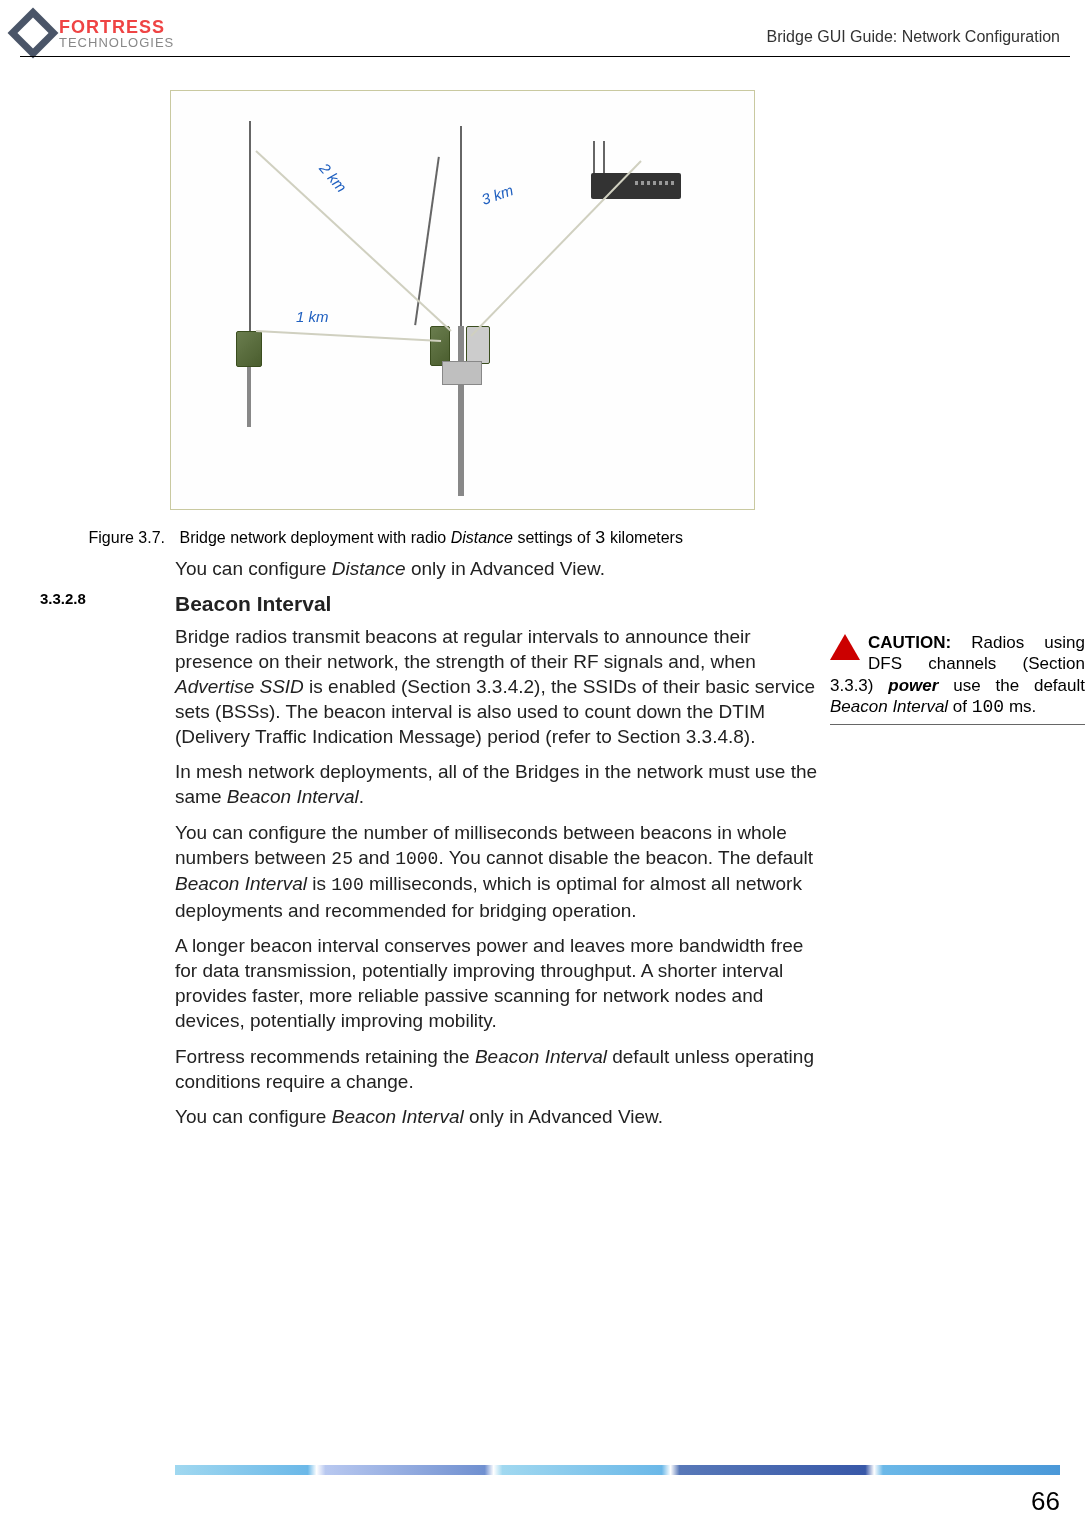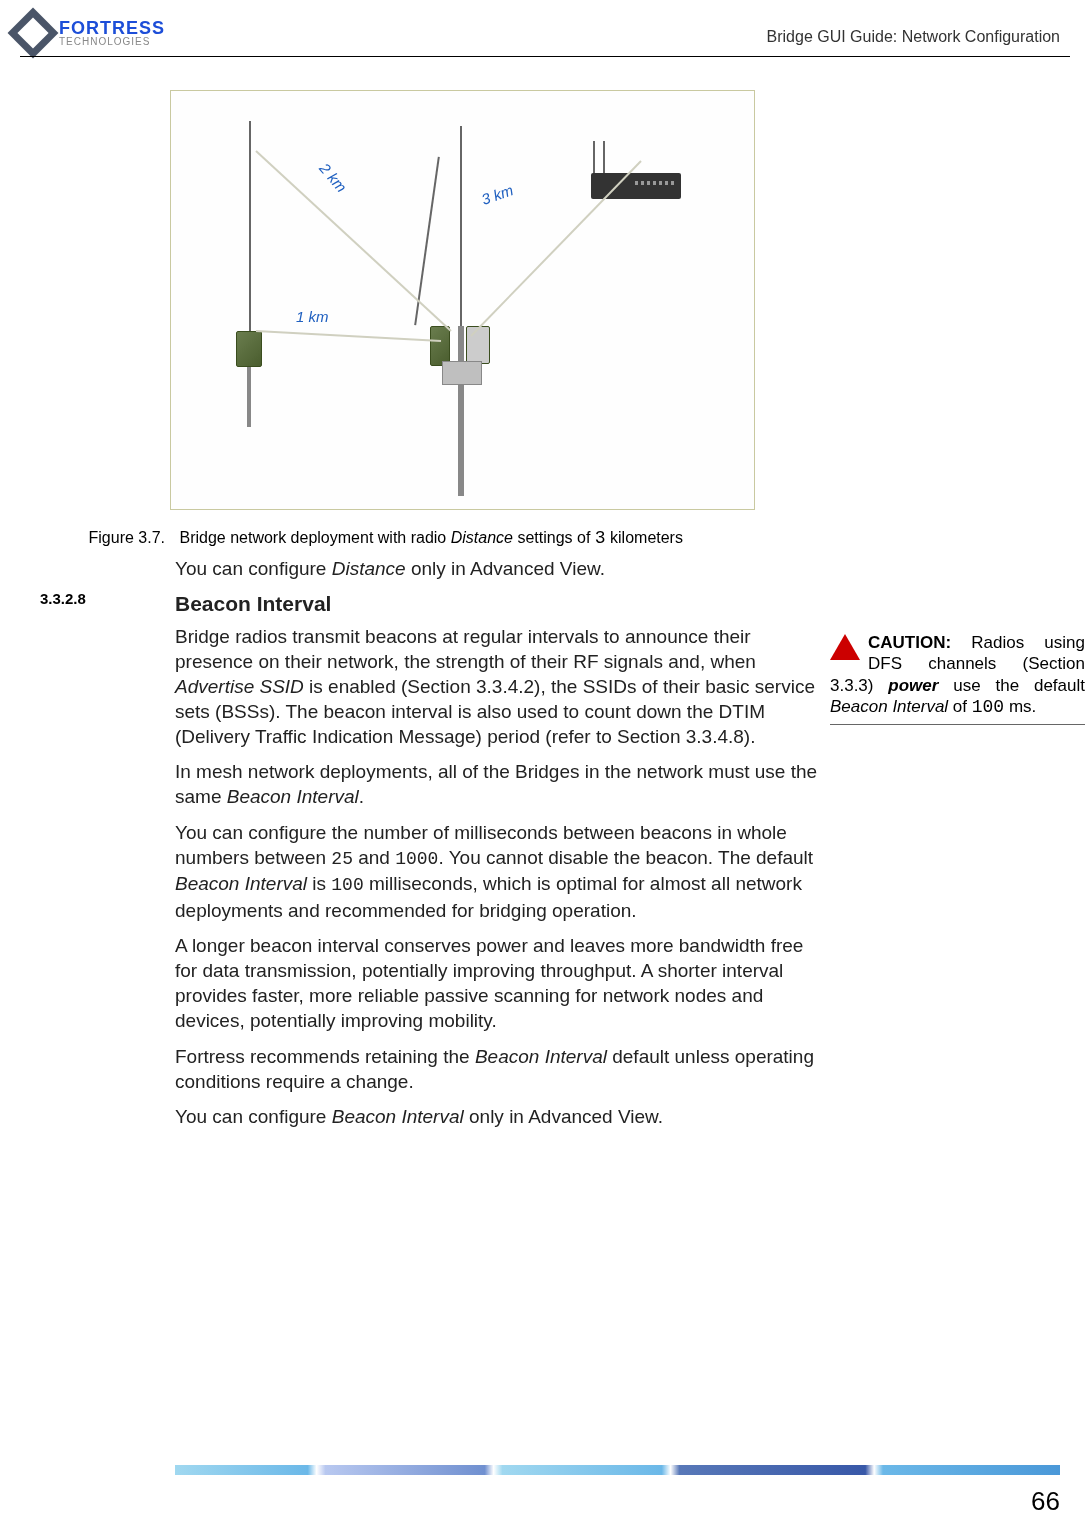--- a/index.html
+++ b/index.html
@@ -41,24 +41,24 @@
     }
     .logo-text {
       display: flex;
       flex-direction: column;
       line-height: 1;
     }
     .logo-main {
       font-weight: bold;
       font-size: 18px;
       letter-spacing: 1px;
-      color: #1d4ed8;
+      color: #ef4444;
     }
     .logo-sub {
-      font-size: 10px;
+      font-size: 13px;
       color: #888;
       letter-spacing: 1px;
     }
     .header-right {
       position: absolute;
       top: 28px;
       right: 30px;
       font-size: 16px;
       color: #333;
     }

